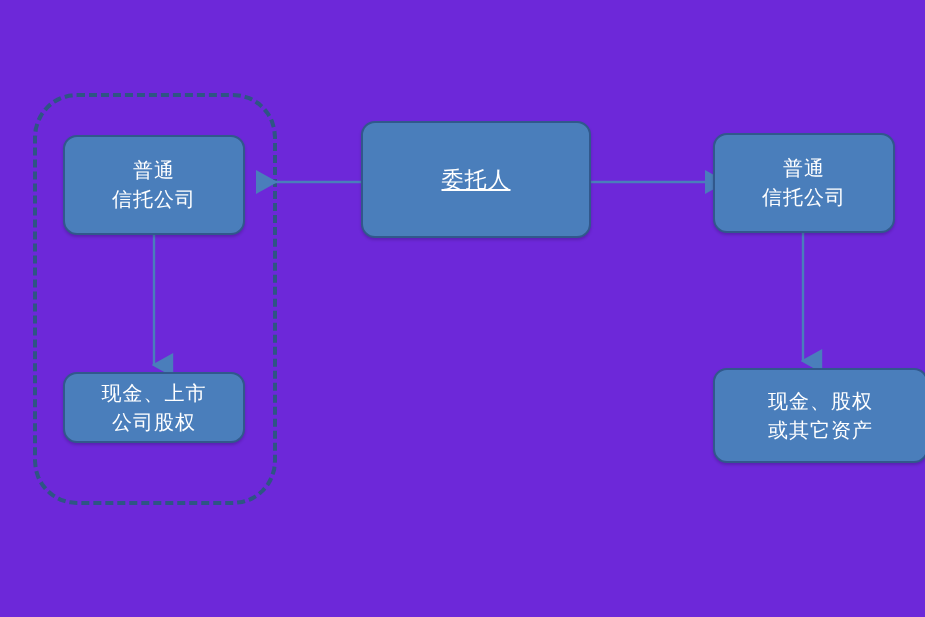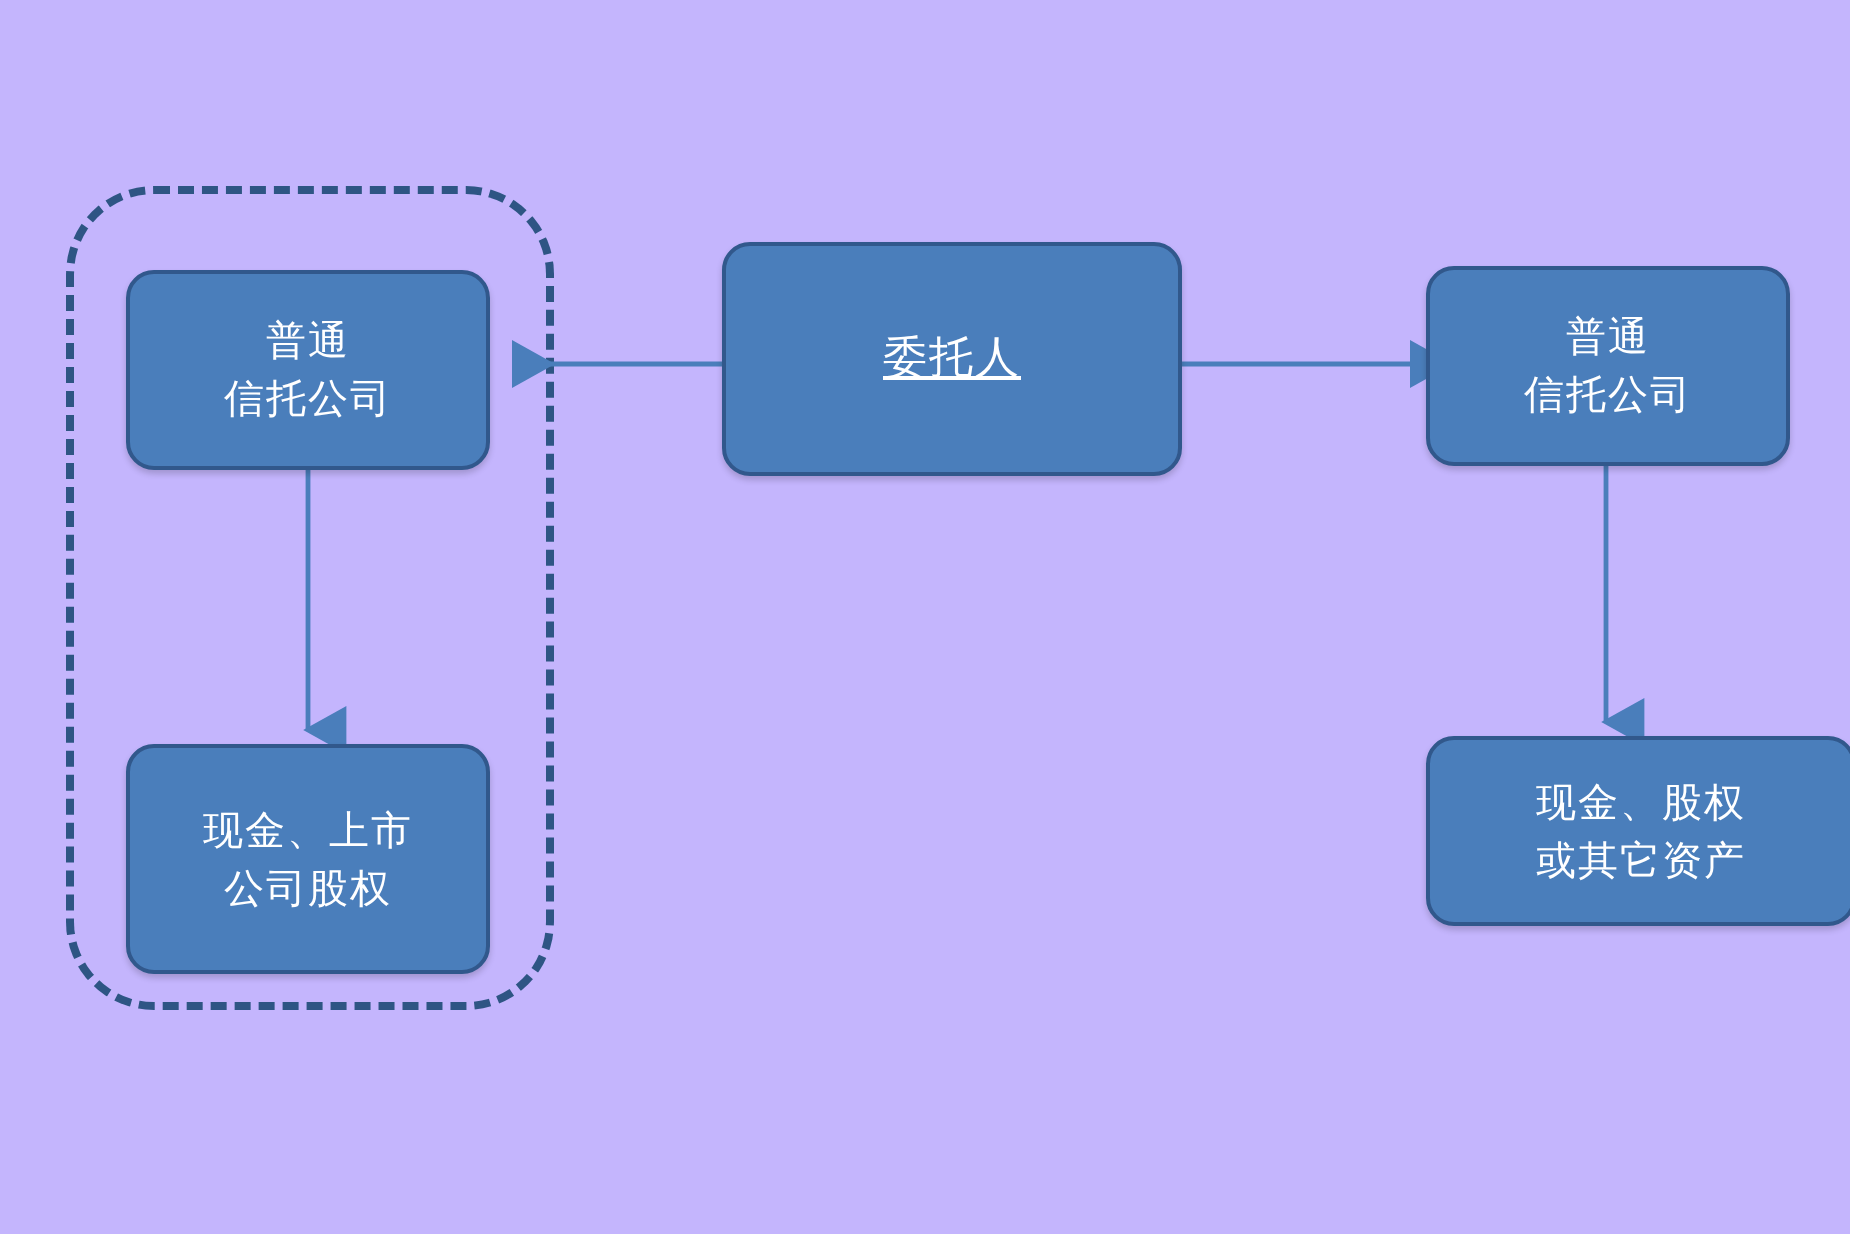--- a/index.html
+++ b/index.html
@@ -7,21 +7,21 @@
     padding: 0;
     background: #ffffff;
   }
   body {
     font-family: "DejaVu Serif", "Liberation Serif", serif;
   }
   #canvas {
     position: relative;
     width: 925px;
     height: 617px;
-    background: #c4b5fd;
+    background: #6d28d9;
     overflow: hidden;
   }
   .diagram-svg {
     position: absolute;
     left: 0;
     top: 0;
     width: 925px;
     height: 617px;
   }
   .node {
@@ -42,21 +42,21 @@
     letter-spacing: 1px;
     box-shadow: 0 2px 3px rgba(0,0,0,0.18);
   }
   .node .label-lines {
     display: block;
     width: 100%;
     white-space: pre-line;
   }
   
   #node-trust-left  { left: 63px;  top: 135px; width: 182px; height: 100px; }
-  #node-asset-left  { left: 63px;  top: 372px; width: 182px; height: 115px;  }
+  #node-asset-left  { left: 63px;  top: 372px; width: 182px; height: 71px;  }
   #node-principal   { left: 361px; top: 121px; width: 230px; height: 117px; font-size: 22px; text-decoration: underline; }
   #node-trust-right { left: 713px; top: 133px; width: 182px; height: 100px; }
   #node-asset-right { left: 713px; top: 368px; width: 215px; height: 95px;  }
 
   .dashed-group {
     position: absolute;
     left: 33px;
     top: 93px;
     width: 244px;
     height: 412px;

